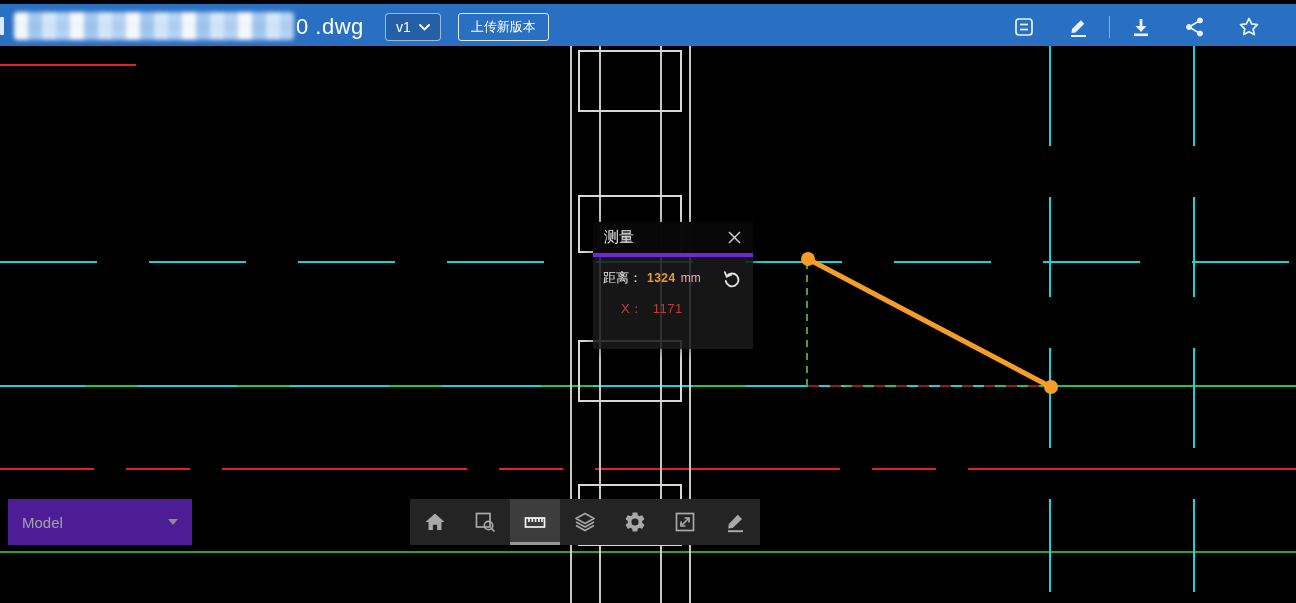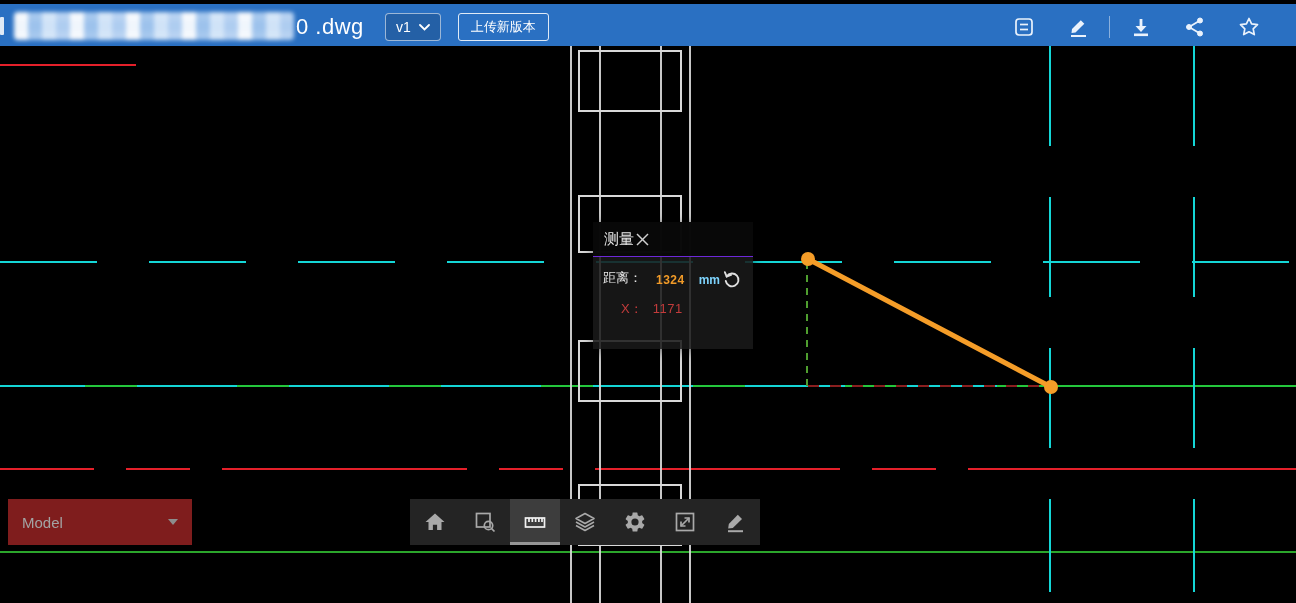--- a/index.html
+++ b/index.html
@@ -53,35 +53,35 @@
     background:repeating-linear-gradient(180deg,var(--cad-cyan) 0 100px,transparent 100px 151px)}
   .aux-v{left:806px;top:216px;height:124px;
     background:repeating-linear-gradient(180deg,var(--aux-green) 0 7px,transparent 7px 13px)}
   .aux-h{left:808px;top:339px;width:243px;
     background:repeating-linear-gradient(90deg,var(--aux-darkred) 0 11px,transparent 11px 22px)}
   #orange-svg{position:absolute;left:0;top:0;width:1296px;height:557px;z-index:5;pointer-events:none}
 
   
   #measure-popup{position:absolute;left:593px;top:222px;width:160px;height:127px;z-index:20;
     background:rgba(25,25,25,.87);box-shadow:0 2px 10px rgba(0,0,0,.5)}
-  .mp-title{height:35px;background:rgba(8,8,8,.92);border-bottom:1px solid #6d28d9;
-    display:flex;align-items:center;justify-content:flex-start;padding:0 11px}
+  .mp-title{height:35px;background:rgba(8,8,8,.92);border-bottom:4px solid #6d28d9;
+    display:flex;align-items:center;justify-content:space-between;padding:0 11px}
   .mp-title-text{color:#ededed;font-size:15px}
   .mp-close{width:16px;height:16px;color:#cfcfcf;cursor:pointer;display:flex;align-items:center;justify-content:center}
-  .mp-row1{display:flex;align-items:flex-end;padding:12px 10px 0 10px;gap:14px}
+  .mp-row1{display:flex;align-items:center;padding:12px 10px 0 10px;gap:5px}
   .mp-dist-label{color:#e8e8e8;font-size:13px}
   .mp-dist-value{color:var(--distance-orange);font-size:12px;font-weight:700;letter-spacing:.5px}
-  .mp-dist-unit{color:#7dd3fc;font-size:12px;font-weight:700}
+  .mp-dist-unit{color:#fca5a5;font-size:12px;font-weight:400}
   .mp-undo{position:absolute;right:10px;top:46px;width:22px;height:22px;color:#e0e0e0;cursor:pointer}
   .mp-xy{margin:10px 0 16px 28px;font-size:13px;line-height:24px}
   .mp-x{color:var(--x-red)}.mp-y{color:var(--y-green)}
   .mp-xy .val{display:inline-block;margin-left:10px;letter-spacing:.5px}
 
   
-  #model-dd{position:absolute;left:8px;top:499px;width:184px;height:46px;background:#7f1d1d;
+  #model-dd{position:absolute;left:8px;top:499px;width:184px;height:46px;background:#4c1d95;
     display:flex;align-items:center;justify-content:space-between;padding:0 14px;cursor:pointer;z-index:15}
   #model-dd .lbl{color:#a3a3a3;font-size:15px}
   .caret{width:0;height:0;border-left:5px solid transparent;border-right:5px solid transparent;
     border-top:6px solid #8d8d8d}
   #toolbar{position:absolute;left:410px;top:499px;width:350px;height:46px;background:#242424;
     display:flex;z-index:15}
   .tool{position:relative;width:50px;height:46px;display:flex;align-items:center;justify-content:center;
     color:#a9a9a9;cursor:pointer}
   .tool svg{width:24px;height:24px}
   .tool.active{background:#3d3d3d;color:#f2f2f2}

